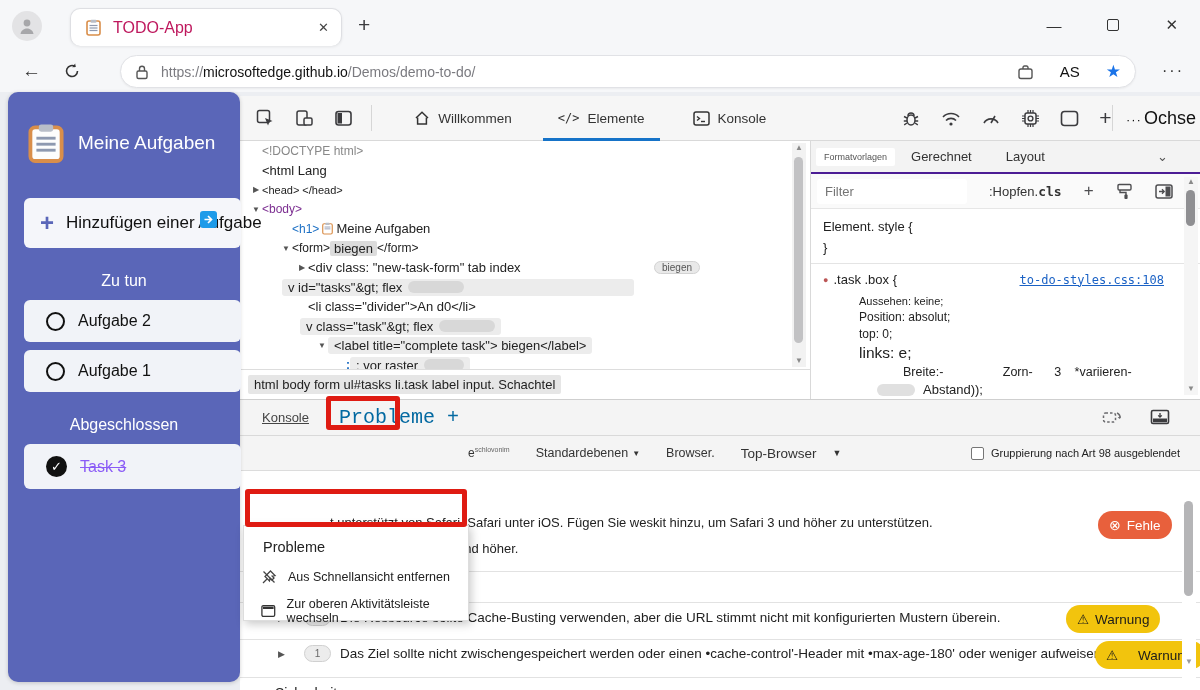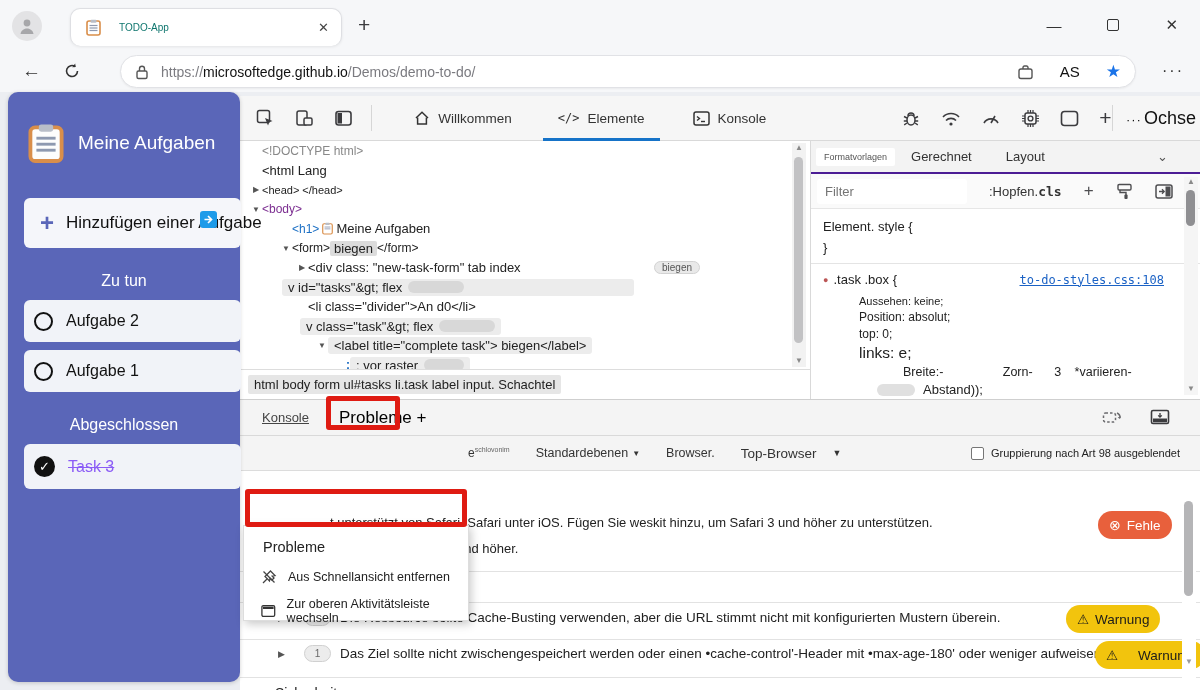--- a/index.html
+++ b/index.html
@@ -4,21 +4,21 @@
 <style>
   * { margin:0; padding:0; box-sizing:border-box; font-family:"Liberation Sans",sans-serif; }
   html,body { width:1200px; height:690px; }
   body { position:relative; overflow:hidden; background:#eceef2; color:#222; }
   svg { display:block; }
 
   
   .titlebar { position:absolute; left:0; top:0; width:1200px; height:50px; background:#f6f7f9; }
   .avatar { position:absolute; left:12px; top:11px; width:30px; height:30px; border-radius:50%; background:#e3e3e5; display:flex; align-items:center; justify-content:center; color:#9a9a9d; }
   .tab { position:absolute; left:70px; top:8px; width:272px; height:38px; background:#fff; border:1px solid #dedfe3; border-bottom:none; border-radius:10px; display:flex; align-items:center; padding:0 12px; box-shadow:0 1px 3px rgba(0,0,0,.08); }
-  .tab-title { font-size:10px; color:#0f766e; margin-left:15px; flex:1; }
+  .tab-title { font-size:16px; color:#be185d; margin-left:9px; flex:1; }
   .tab-close { font-size:13px; color:#444; cursor:default; }
   .newtab { position:absolute; left:358px; top:13px; font-size:21px; color:#3c3c3f; font-weight:300; }
   .wincontrols { position:absolute; right:0; top:0; height:50px; display:flex; align-items:center; gap:46px; padding-right:22px; color:#333; }
   .wincontrols span { font-size:15px; }
   .maxbox { width:12px; height:12px; border:1.4px solid #333; border-radius:2px; }
 
   .navbar { position:absolute; left:0; top:50px; width:1200px; height:42px; background:#f6f7f9; display:flex; align-items:center; }
   .navbtn { color:#333; margin-left:22px; font-size:19px; }
   .urlpill { position:absolute; left:120px; top:5px; width:1016px; height:33px; background:#fff; border:1px solid #e1e2e6; border-radius:17px; display:flex; align-items:center; padding:0 14px; box-shadow:0 1px 2px rgba(0,0,0,.05); }
   .url { font-size:14px; margin-left:12px; flex:1; white-space:nowrap; overflow:hidden; }
@@ -34,21 +34,21 @@
 
   
   .sidebar { position:absolute; left:8px; top:0; width:232px; height:590px; background:#5a66b8; border-radius:10px; z-index:3; box-shadow:0 1px 4px rgba(0,0,0,.18); }
   .sb-head { display:flex; align-items:center; padding:30px 0 0 20px; gap:14px; }
   .sb-title { color:#fff; font-size:19px; white-space:nowrap; }
   .add-btn { position:relative; margin:34px 8px 0 16px; width:217px; height:50px; background:#f5f6fa; border-radius:6px; display:flex; align-items:center; padding-left:16px; gap:12px; }
   .add-plus { color:#5a66b8; font-size:24px; font-weight:bold; line-height:1; }
   .add-label { font-size:17px; color:#111; white-space:nowrap; }
   .touch-cursor { position:absolute; left:176px; top:13px; width:17px; height:17px; background:#1e9be9; border-radius:3px; display:flex; align-items:center; justify-content:center; }
   .sb-section { color:#fff; font-size:16px; text-align:center; margin-top:24px; }
-  .task-card { margin:8px 8px 0 16px; width:217px; height:42px; background:#f1f3f8; border-radius:6px; display:flex; align-items:center; padding-left:10px; gap:13px; }
+  .task-card { margin:8px 8px 0 16px; width:217px; height:42px; background:#f1f3f8; border-radius:6px; display:flex; align-items:center; padding-left:22px; gap:13px; }
   .task-radio { width:19px; height:19px; border:2.6px solid #111; border-radius:50%; background:transparent; flex:none; }
   .task-label { font-size:16px; color:#111; }
   .task-done-circle { width:21px; height:21px; border-radius:50%; background:#111; color:#fff; font-size:13px; display:flex; align-items:center; justify-content:center; flex:none; }
   .task-done-label { font-size:16px; color:#8b5cf6; text-decoration:line-through; }
 
   
   .devtools { position:absolute; left:240px; top:4px; width:960px; height:598px; background:#fff; }
   .dt-toolbar { position:absolute; left:0; top:0; width:960px; height:45px; background:#f6f6f6; border-bottom:1px solid #d9d9d9; display:flex; align-items:center; color:#3b3b3e; }
   .vsep { width:1px; height:26px; background:#d6d6d6; }
   .ticon { margin-left:20px; }
@@ -93,21 +93,21 @@
   .props { padding-left:36px; margin-top:8px; }
   .props div { margin-bottom:3px; }
 
   
   .breadcrumb { position:absolute; left:0; top:273px; width:570px; height:30px; background:#fff; border-top:1px solid #ddd; display:flex; align-items:center; padding-left:8px; font-size:13px; }
   .bc-text { background:#e6e6e6; padding:2px 6px; border-radius:2px; color:#222; }
 
   
   .drawer { position:absolute; left:0; top:303px; width:960px; height:37px; background:#f4f4f4; border-top:1px solid #cfcfcf; border-bottom:1px solid #d9d9d9; display:flex; align-items:center; }
   .drawer-konsole { font-size:13px; color:#444; text-decoration:underline; margin-left:22px; }
-  .drawer-probleme { font-size:17px; color:#000000; margin-left:30px; }
+  .drawer-probleme { font-size:20px; color:#0369a1; margin-left:30px;font-family:Liberation Mono, monospace; }
   .drawer-icons { margin-left:auto; display:flex; gap:28px; margin-right:30px; color:#555; }
 
   
   .iss-toolbar { position:absolute; left:0; top:340px; width:960px; height:35px; background:#f4f4f4; border-bottom:1px solid #dcdcdc; display:flex; align-items:center; font-size:12.5px; color:#333; }
   .garble { margin-left:228px; font-size:12px; }
   .garble sup { font-size:7px; color:#666; }
   .tb-item { margin-left:26px; display:flex; align-items:center; gap:4px; }
   .cb { width:13px; height:13px; border:1.4px solid #767676; border-radius:2px; background:#fff; flex:none; }
   .group-box { margin-left:auto; margin-right:20px; display:flex; align-items:center; gap:7px; font-size:11px; color:#222; }
 

